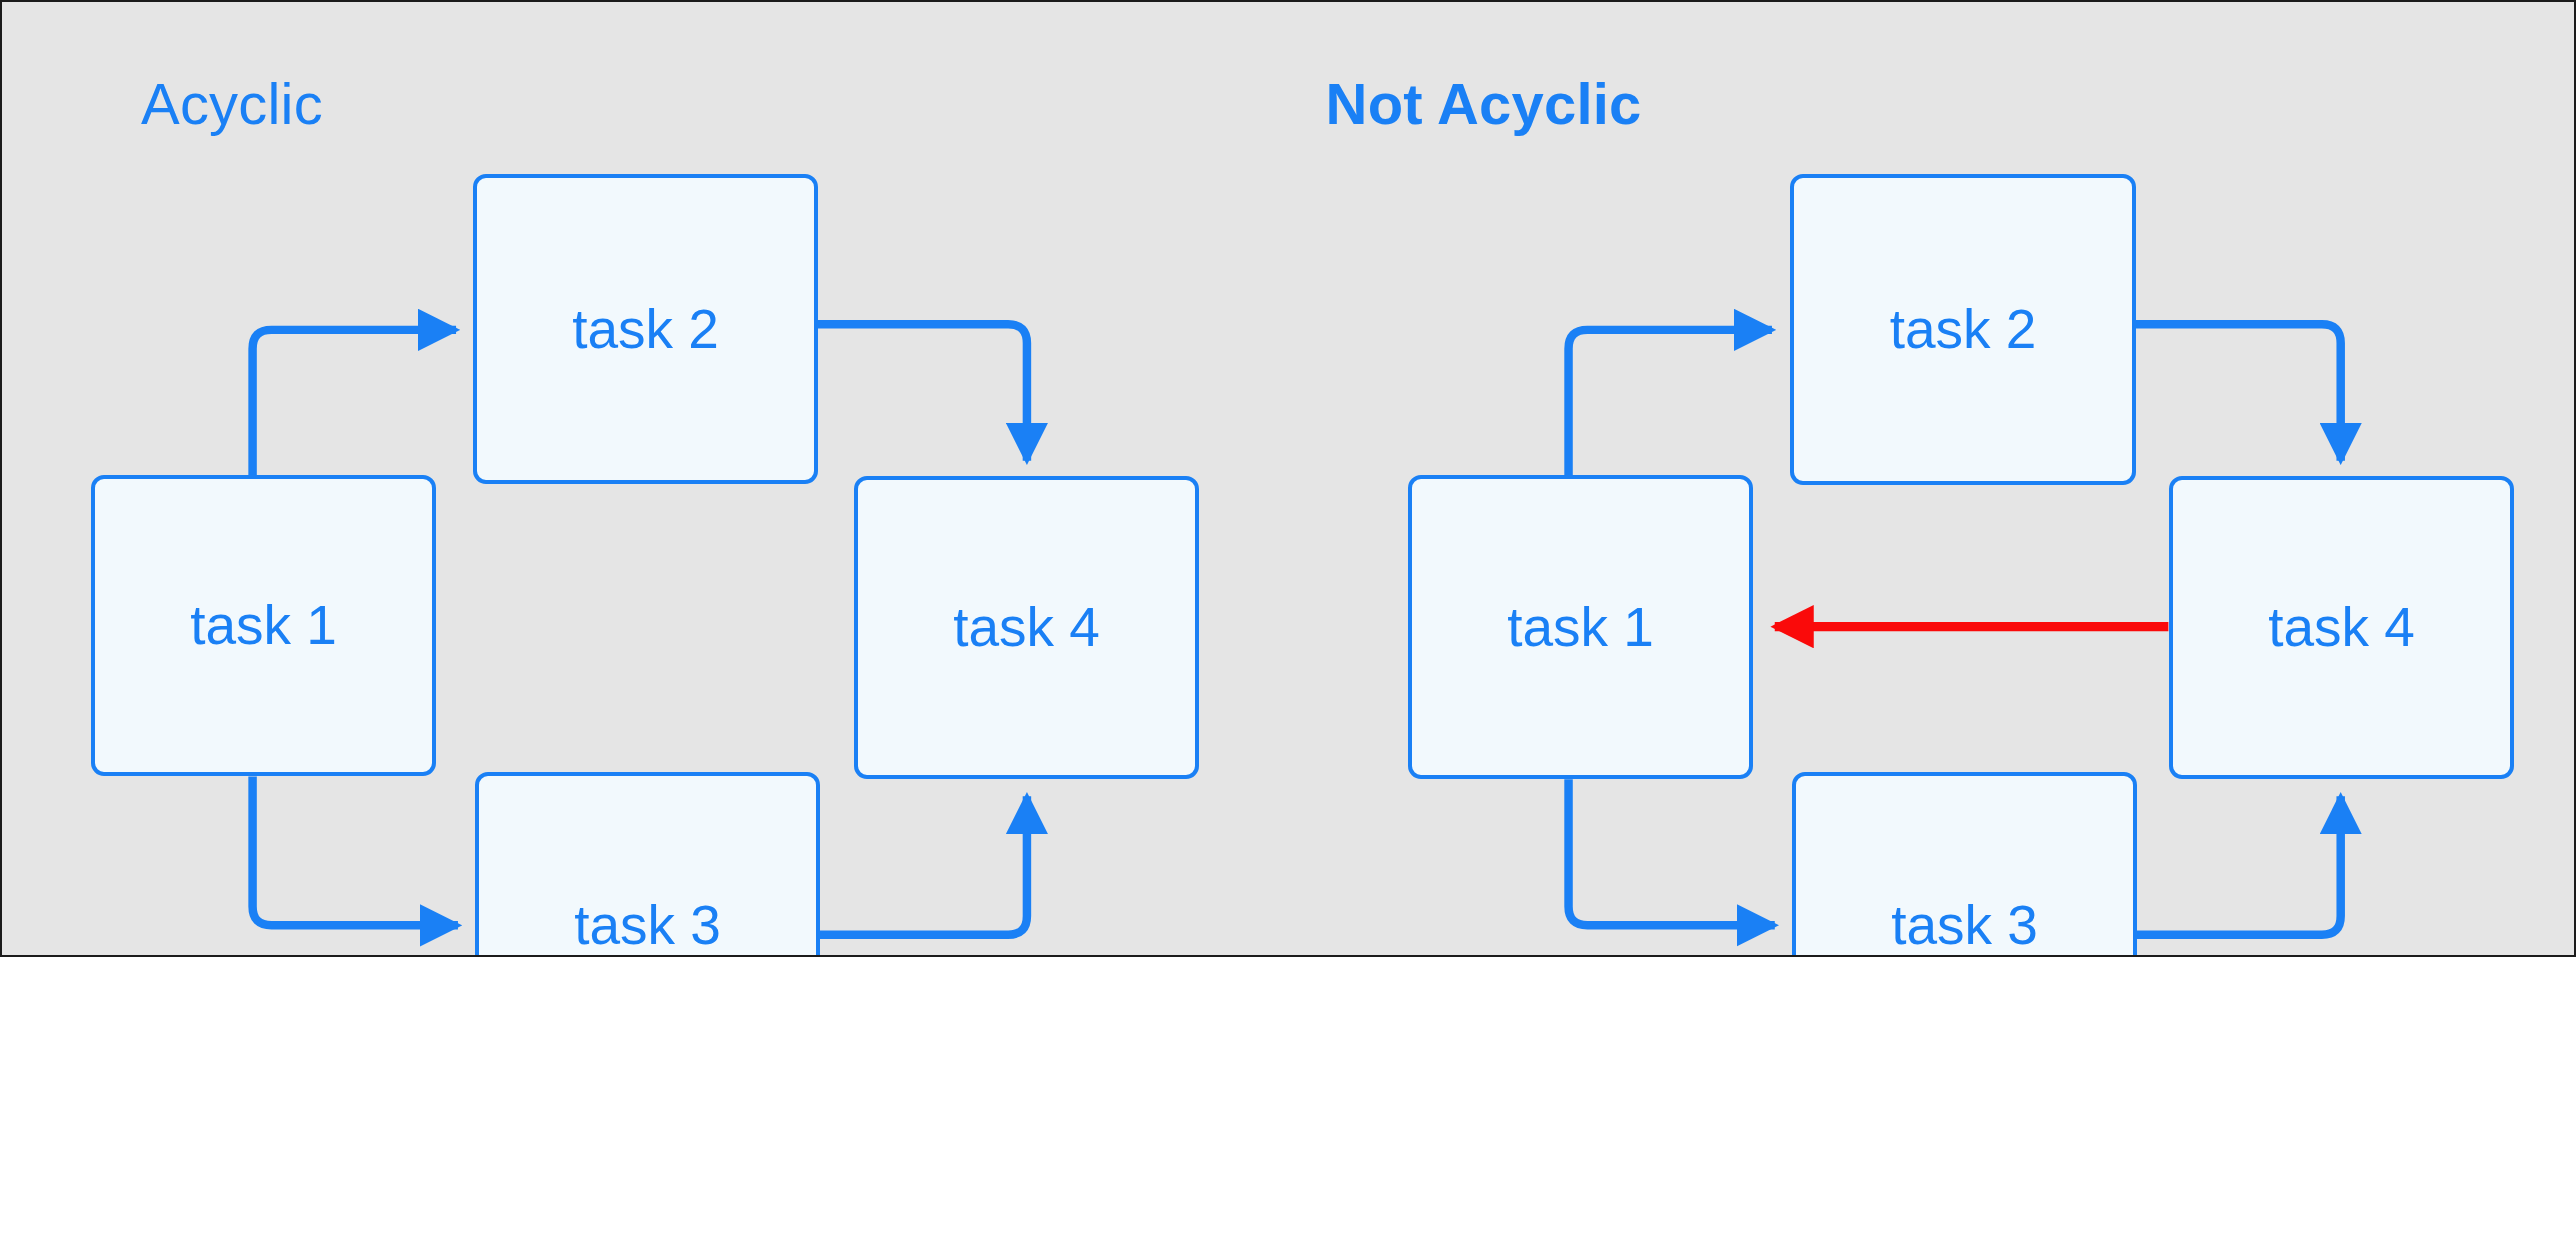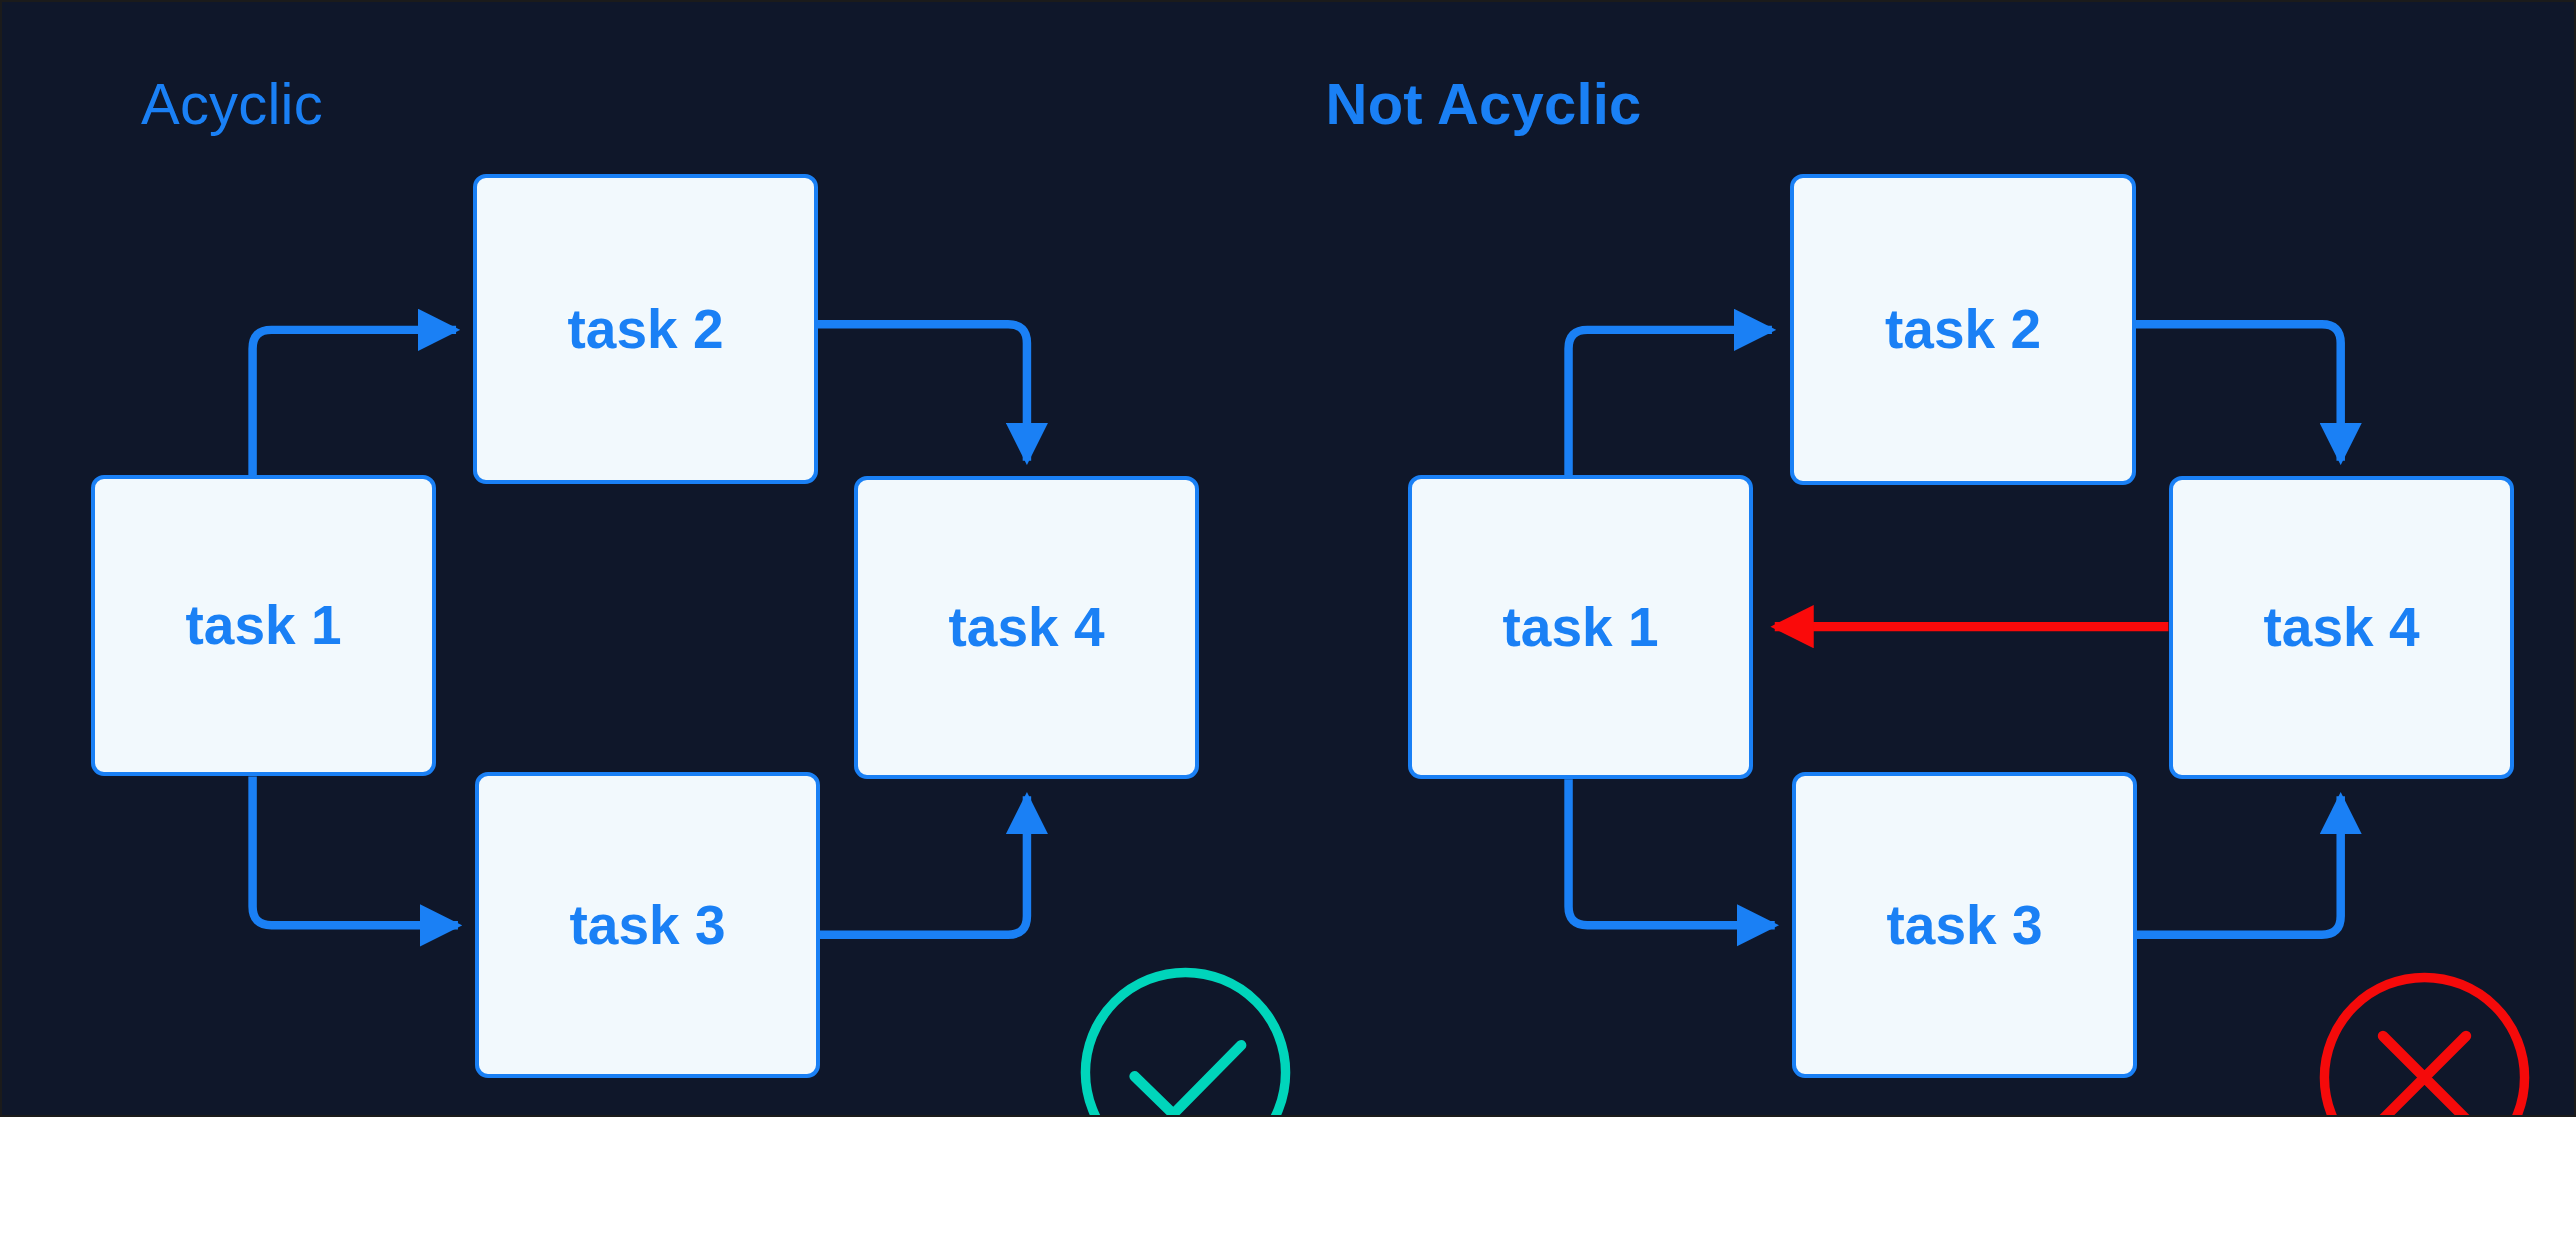--- a/index.html
+++ b/index.html
@@ -7,22 +7,22 @@
     margin: 0;
     padding: 0;
     background: #ffffff;
   }
   body {
     font-family: "Liberation Sans", sans-serif;
   }
   #canvas {
     position: relative;
     width: 2576px;
-    height: 1117px;
-    background: #0f172a;
+    height: 957px;
+    background: #e5e5e5;
     border: 2.8px solid #1b1b1b;
     box-sizing: border-box;
     overflow: hidden;
   }
   .panel {
     position: absolute;
     top: 0;
     height: 1238px;
   }
   #panel-acyclic { left: 0px; width: 1300px; }
@@ -48,21 +48,21 @@
     box-sizing: border-box;
     display: flex;
     align-items: center;
     justify-content: center;
     z-index: 3;
   }
   .task-label {
     font-size: 55px;
     line-height: 1;
     color: #1a80f5;
-    font-weight: 700;
+    font-weight: 400;
     white-space: nowrap;
     user-select: none;
   }
 
   .edge-layer {
     position: absolute;
     left: 0;
     top: 0;
     width: 100%;
     height: 1238px;

